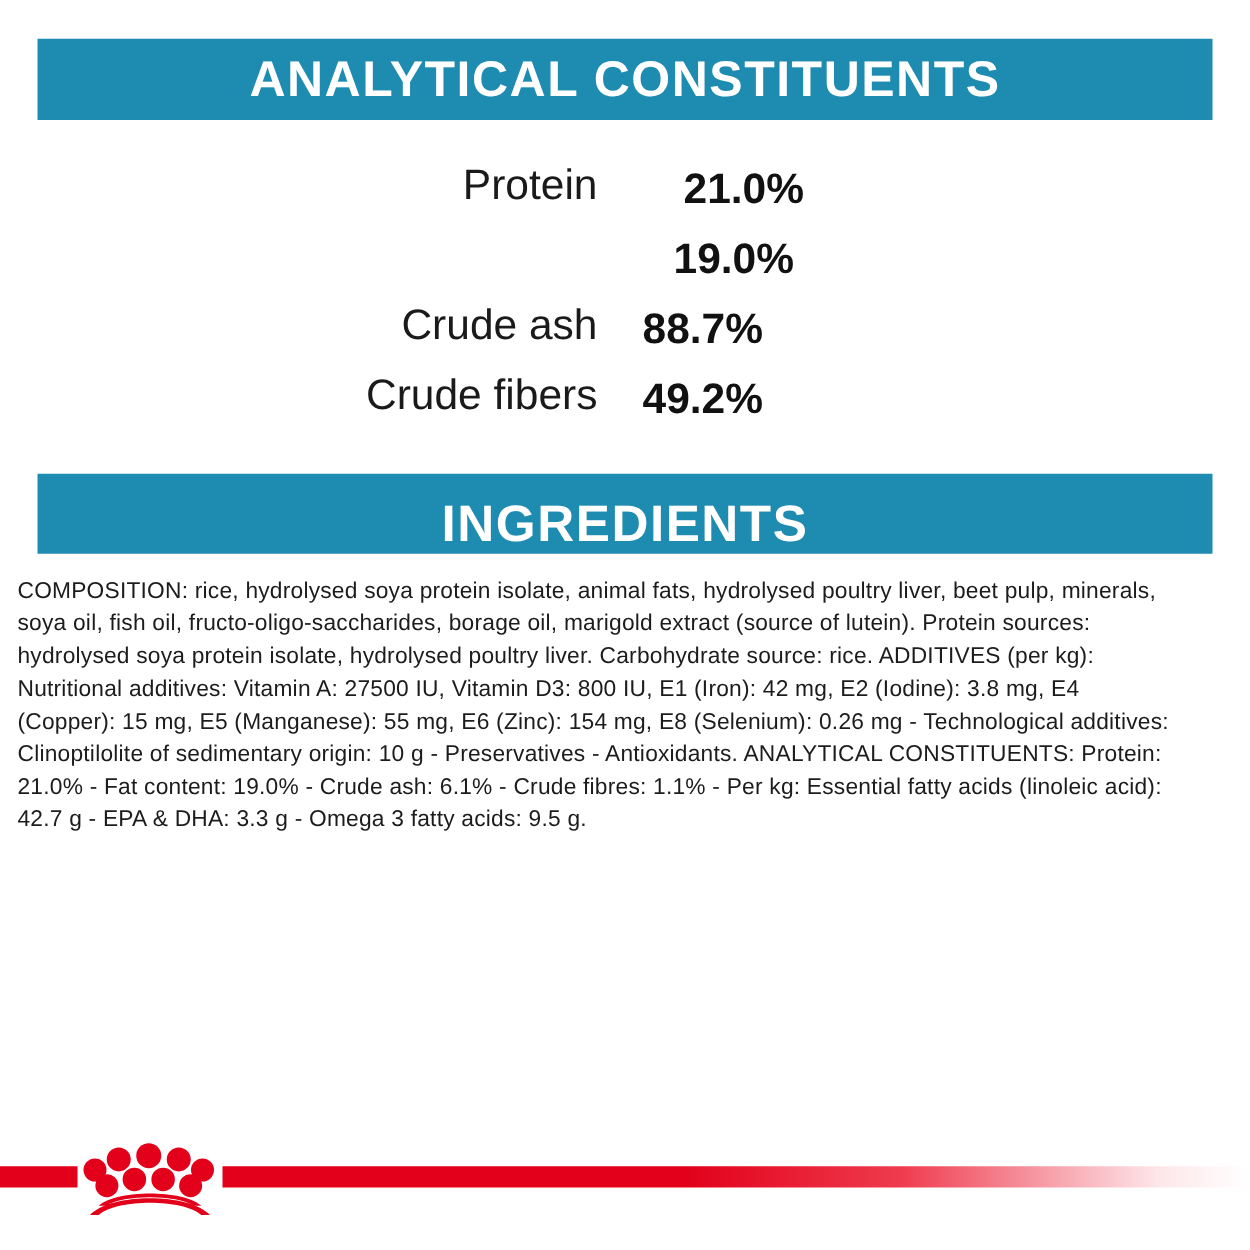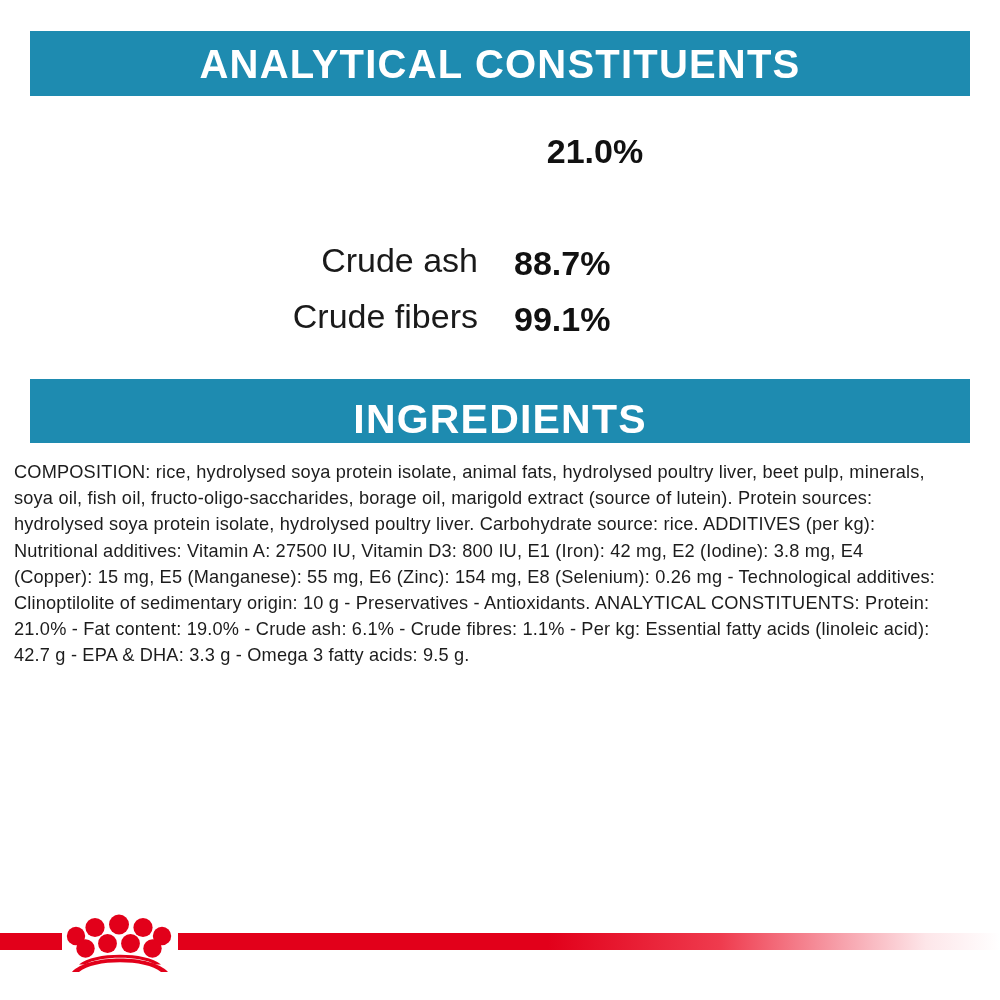--- a/index.html
+++ b/index.html
@@ -159,42 +159,47 @@
 
 <div class="page">
 
   <div class="band" id="band-constituents">
     <div class="band-title">ANALYTICAL CONSTITUENTS</div>
   </div>
 
   <div class="constituents">
 
     <div class="crow">
+      <div class="crow-label">Protein</div>
       <div class="crow-barwrap">
         <span class="crow-bar" id="bar-0" style="width: 176px; background: rgb(30, 139, 176);"></span>
         <span class="crow-value">21.0%</span>
       </div>
     </div>
 
     <div class="crow">
+      <div class="crow-barwrap">
+        <span class="crow-bar" id="bar-1" style="width: 160px; background: rgb(30, 139, 176);"></span>
+        <span class="crow-value">19.0%</span>
+      </div>
     </div>
 
     <div class="crow">
       <div class="crow-label">Crude ash</div>
       <div class="crow-barwrap">
         <span class="crow-bar" id="bar-2" style="width: 55px; background: rgb(30, 139, 176);"></span>
         <span class="crow-value">88.7%</span>
       </div>
     </div>
 
     <div class="crow">
       <div class="crow-label">Crude fibers</div>
       <div class="crow-barwrap">
         <span class="crow-bar" id="bar-3" style="width: 10px; background: rgb(30, 139, 176);"></span>
-        <span class="crow-value">99.1%</span>
+        <span class="crow-value">49.2%</span>
       </div>
     </div>
 
   </div>
 
   <div class="band" id="band-ingredients">
     <div class="band-title">INGREDIENTS</div>
   </div>
 
   <div class="composition">COMPOSITION: rice, hydrolysed soya protein isolate, animal fats, hydrolysed poultry liver, beet pulp, minerals, soya oil, fish oil, fructo-oligo-saccharides, borage oil, marigold extract (source of lutein). Protein sources: hydrolysed soya protein isolate, hydrolysed poultry liver. Carbohydrate source: rice. ADDITIVES (per kg): Nutritional additives: Vitamin A: 27500 IU, Vitamin D3: 800 IU, E1 (Iron): 42 mg, E2 (Iodine): 3.8 mg, E4 (Copper): 15 mg, E5 (Manganese): 55 mg, E6 (Zinc): 154 mg, E8 (Selenium): 0.26 mg - Technological additives: Clinoptilolite of sedimentary origin: 10 g - Preservatives - Antioxidants. ANALYTICAL CONSTITUENTS: Protein: 21.0% - Fat content: 19.0% - Crude ash: 6.1% - Crude fibres: 1.1% - Per kg: Essential fatty acids (linoleic acid): 42.7 g - EPA &amp; DHA: 3.3 g - Omega 3 fatty acids: 9.5 g.</div>

